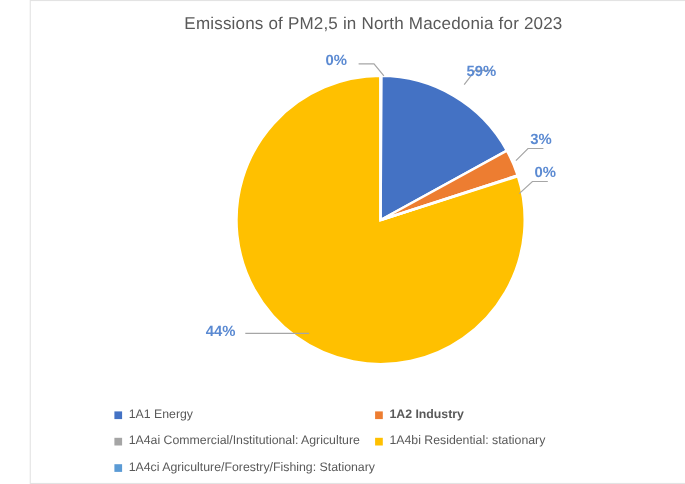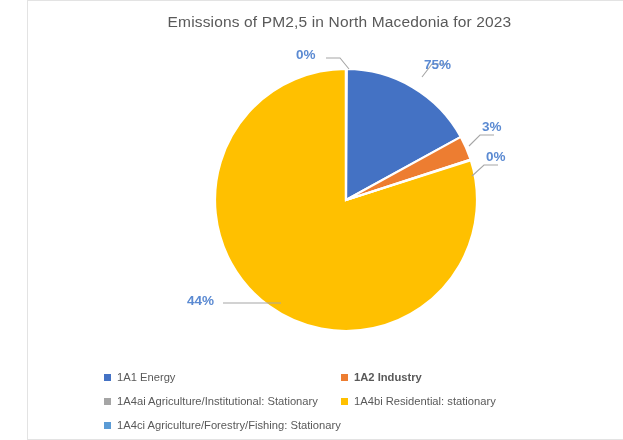--- a/index.html
+++ b/index.html
@@ -104,21 +104,21 @@
 
       <polyline points="441,145 452,134 466,134" fill="none" stroke="#a6a6a6" stroke-width="1.1"></polyline>
 
       <polyline points="444,175 456,164 470,164" fill="none" stroke="#a6a6a6" stroke-width="1.1"></polyline>
 
       <polyline points="195,302 253,302" fill="none" stroke="#a6a6a6" stroke-width="1.1"></polyline>
     </svg>
 
     <div class="pct-label" style="left:268px; top:46px;">0%</div>
 
-    <div class="pct-label" style="left:396px; top:56px;">75%</div>
+    <div class="pct-label" style="left:396px; top:56px;">59%</div>
 
     <div class="pct-label" style="left:454px; top:118px;">3%</div>
 
     <div class="pct-label" style="left:458px; top:148px;">0%</div>
 
     <div class="pct-label" style="left:159px; top:292px;">44%</div>
   </div>
 
   <div id="legend">
 
@@ -127,21 +127,21 @@
       <span class="legend-label">1A1 Energy</span>
     </div>
 
     <div class="legend-row" style="left:313px; top:4px;font-weight:bold;">
       <span class="legend-swatch" style="background:#ED7D31;"></span>
       <span class="legend-label">1A2 Industry</span>
     </div>
 
     <div class="legend-row" style="left:76px; top:28px;">
       <span class="legend-swatch" style="background:#A5A5A5;"></span>
-      <span class="legend-label">1A4ai Agriculture/Institutional: Stationary</span>
+      <span class="legend-label">1A4ai Commercial/Institutional: Agriculture</span>
     </div>
 
     <div class="legend-row" style="left:313px; top:28px;">
       <span class="legend-swatch" style="background:#FFC000;"></span>
       <span class="legend-label">1A4bi Residential: stationary</span>
     </div>
 
     <div class="legend-row" style="left:76px; top:52px;justify-content:flex-end;">
       <span class="legend-swatch" style="background:#5B9BD5;"></span>
       <span class="legend-label">1A4ci Agriculture/Forestry/Fishing: Stationary</span>

